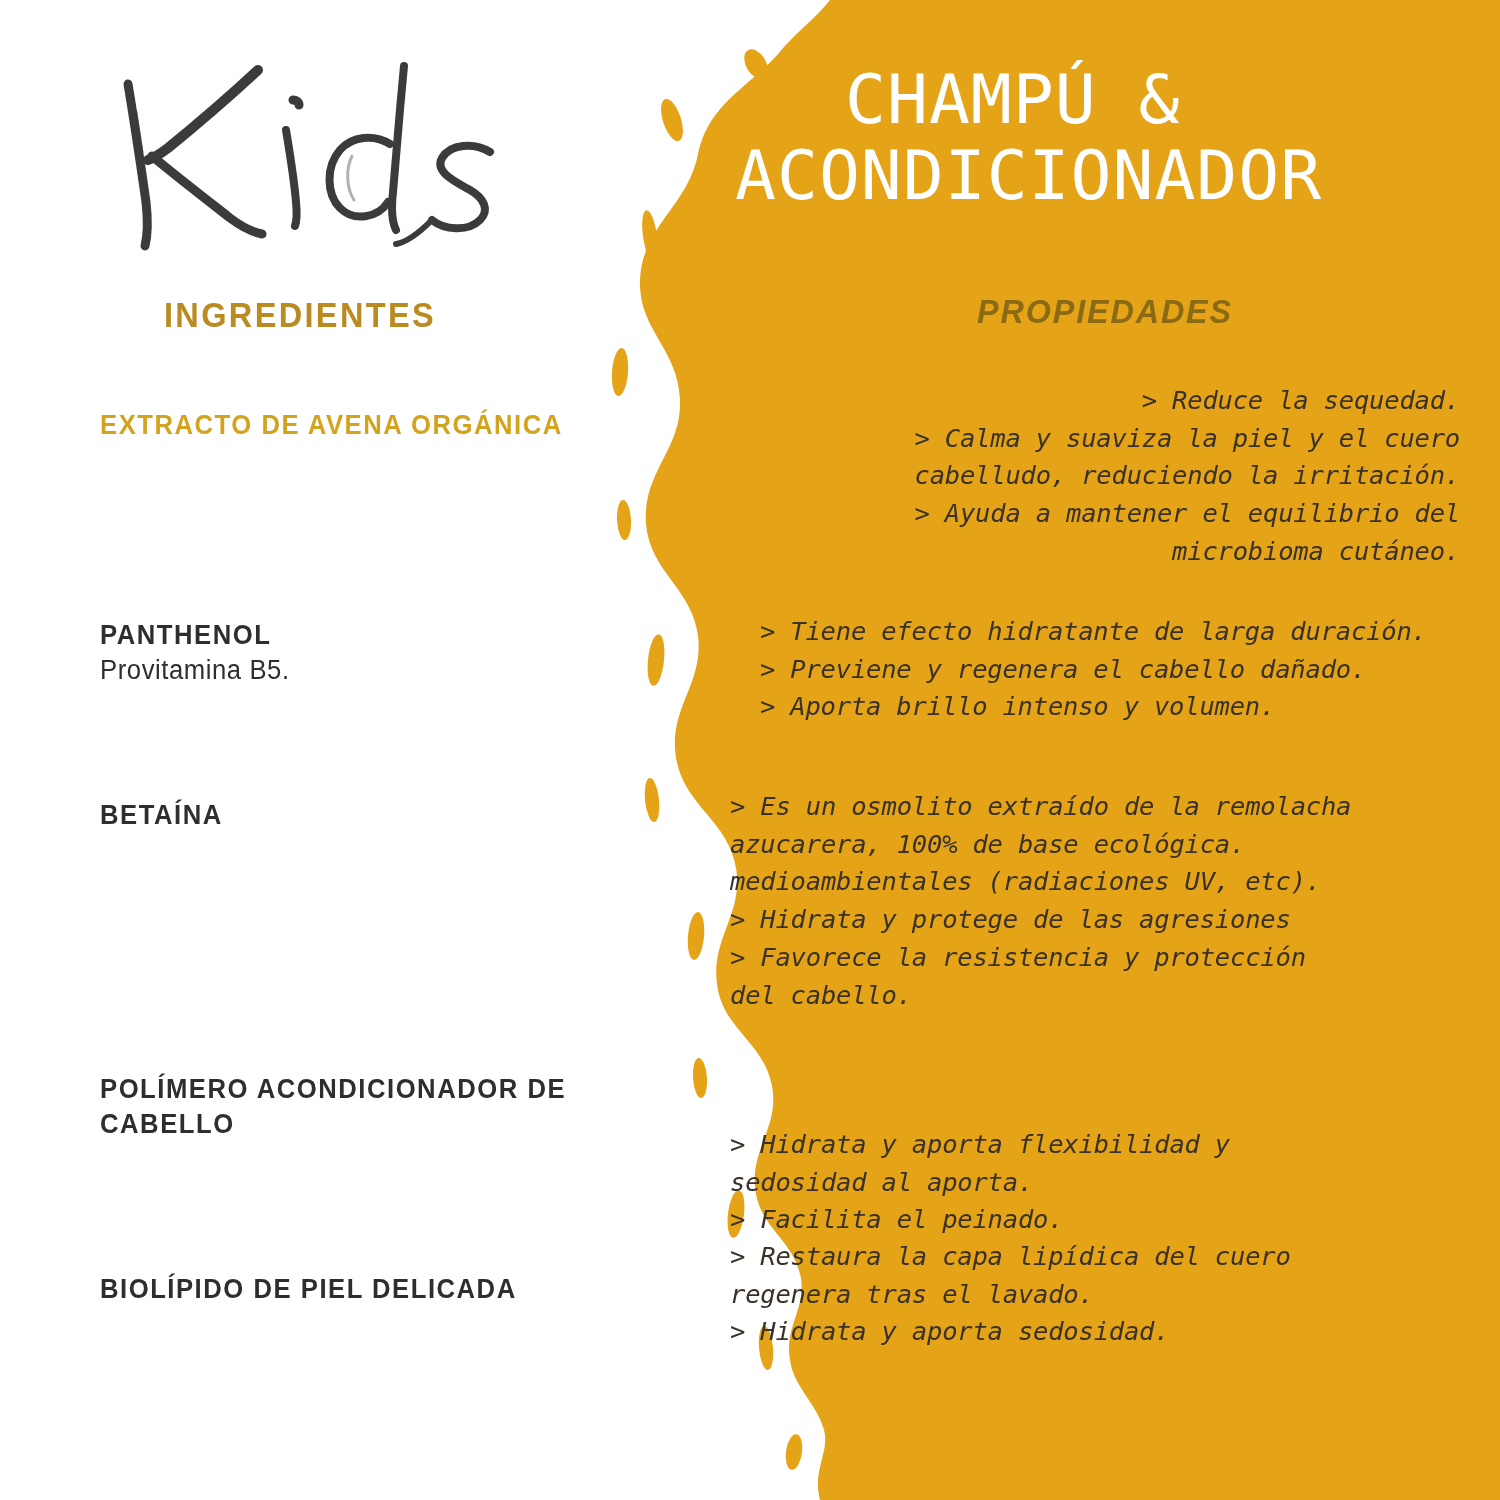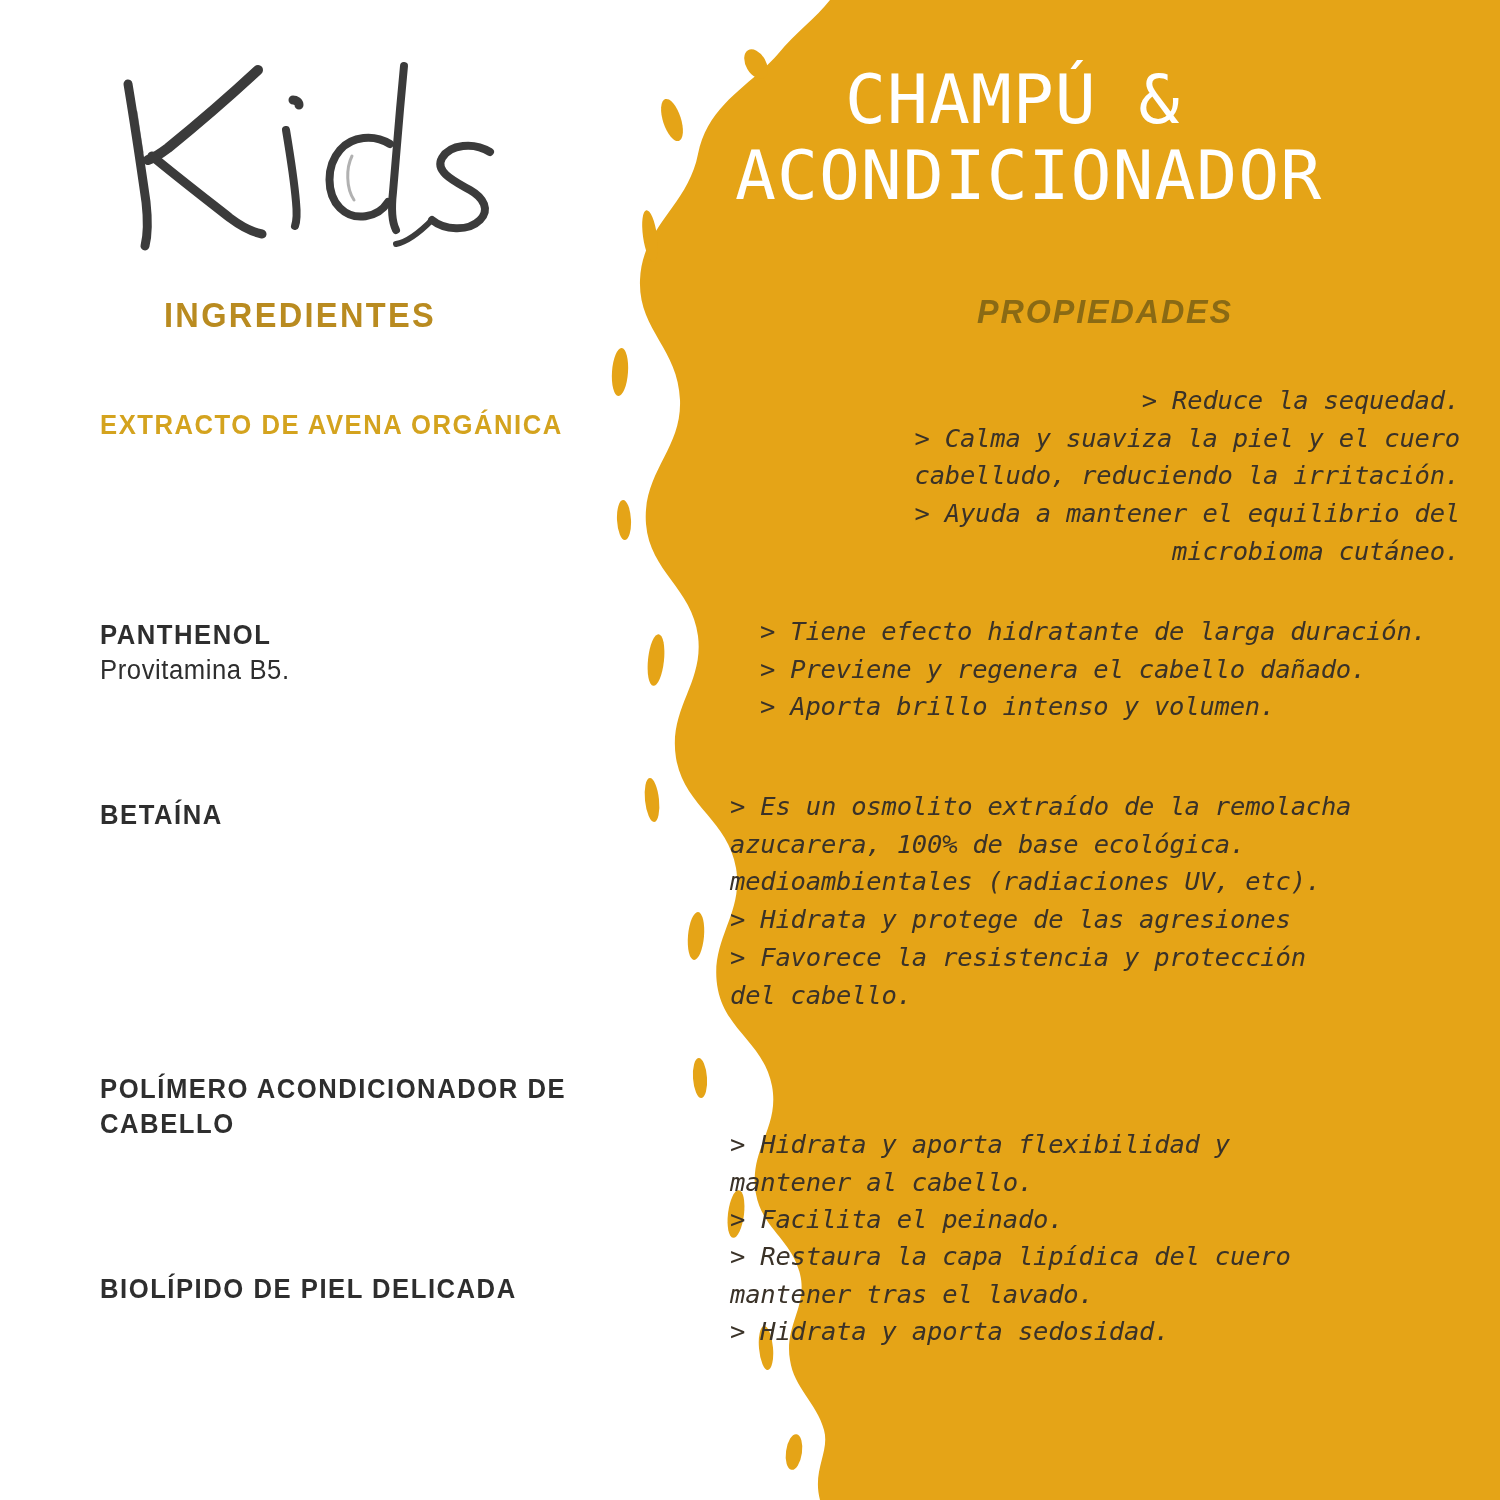--- a/index.html
+++ b/index.html
@@ -263,25 +263,25 @@
       <p>&gt; Es un osmolito extraído de la remolacha</p>
       <p>azucarera, 100% de base ecológica.</p>
       <p>medioambientales (radiaciones UV, etc).</p>
       <p>&gt; Hidrata y protege de las agresiones</p>
       <p>&gt; Favorece la resistencia y protección</p>
       <p>del cabello.</p>
     </div>
 
     <div class="prop-block" style="top:1126px;">
       <p>&gt; Hidrata y aporta flexibilidad y</p>
-      <p>mantener al cabello.</p>
+      <p>sedosidad al aporta.</p>
       <p>&gt; Facilita el peinado.</p>
     </div>
 
     <div class="prop-block" style="top:1238px;">
       <p>&gt; Restaura la capa lipídica del cuero</p>
-      <p>mantener tras el lavado.</p>
+      <p>regenera tras el lavado.</p>
       <p>&gt; Hidrata y aporta sedosidad.</p>
     </div>
 
   </div>
 
 </div>
 
 </body></html>

